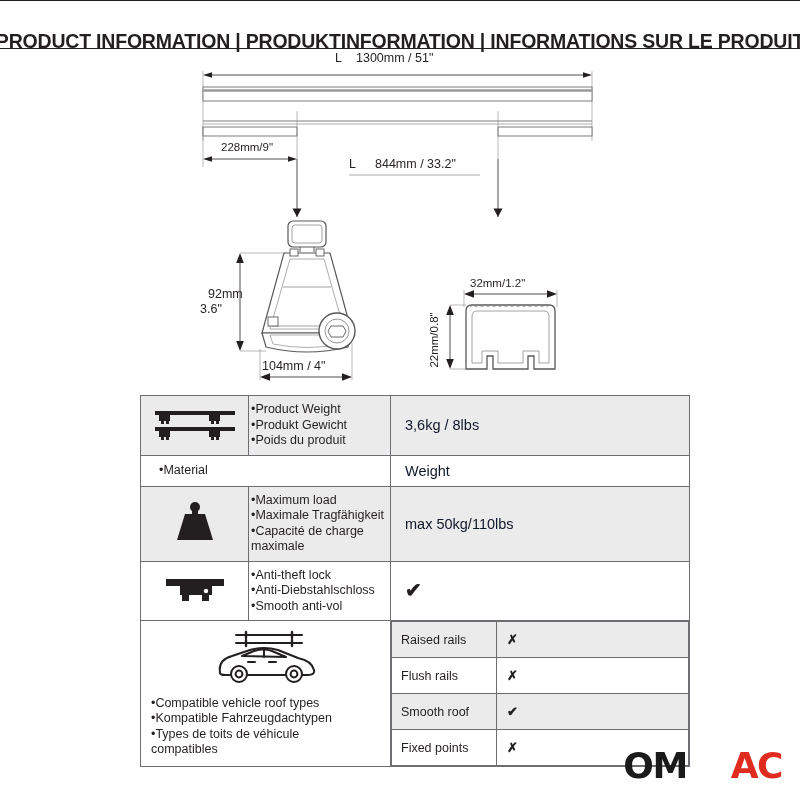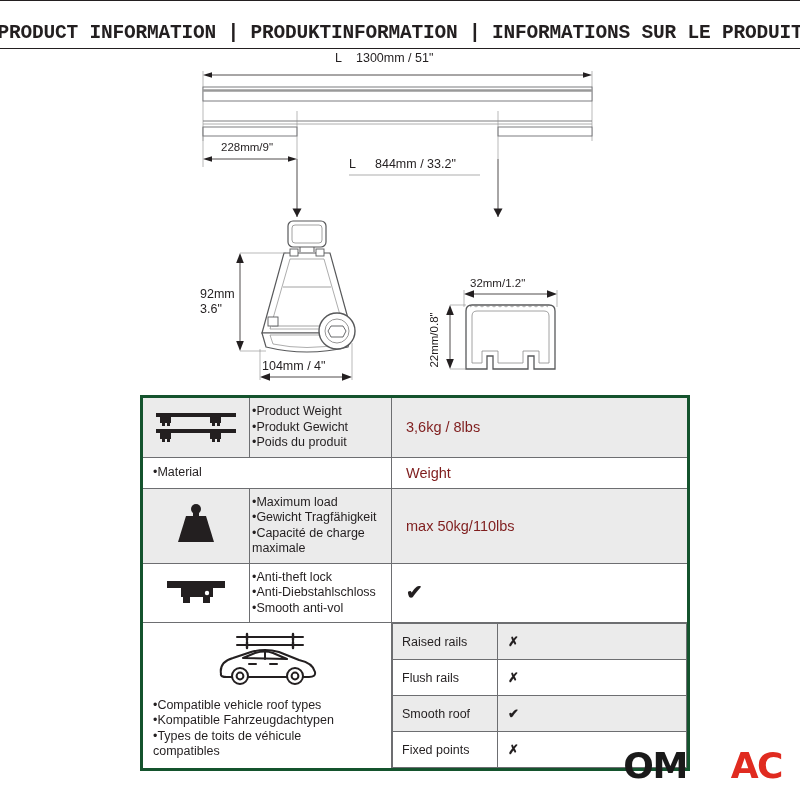--- a/index.html
+++ b/index.html
@@ -11,56 +11,56 @@
     overflow: hidden;
   }
   #page {
     position: relative;
     width: 800px; height: 800px;
     border-top: 1.5px solid #231f20;
   }
 
   
   #title-bar {
-    position: absolute; top: 8px; left: 0; width: 800px; height: 48px;
-    display: flex; align-items: center; justify-content: center; font-family: Liberation Mono, monospace;
+    position: absolute; top: 16px; left: 0; width: 800px; height: 48px;
+    display: flex; align-items: center; justify-content: center;
   }
   #title-text {
     font-size: 19.5px; font-weight: bold; letter-spacing: -0.2px;
     color: #231f20; white-space: nowrap;
   }
   #title-rule {
     position: absolute; top: 47px; left: 0; width: 800px;
     border-top: 1.5px solid #231f20;
   }
 
   
   #drawing { position: absolute; top: 48px; left: 0; width: 800px; height: 340px; }
   .dimtext { position: absolute; font-size: 12.5px; color: #231f20; white-space: nowrap; }
   .dimtext.small { font-size: 11.5px; }
 
   
   #spec-table {
     position: absolute; left: 140px; top: 394px;
     width: 550px;
-    border: 3px solid #14532d;
+    border: 1px solid #14532d;
     border-collapse: collapse;
   }
   #spec-table td { border: 1px solid #6d6e71; vertical-align: middle; }
   .shaded { background: #ebebeb; }
   .icon-cell { width: 108px; text-align: center; padding: 6px 2px; }
   .label-cell { width: 142px; padding: 6px 4px 6px 2px; }
   .value-cell { padding: 6px 0 6px 14px; }
   .spec-label { font-size: 12.5px; line-height: 1.24; color: #231f20; }
   .spec-label.right { text-align: left; }
-  .spec-value { font-size: 14.5px; color: #7f1d1d; }
+  .spec-value { font-size: 14.5px; color: #0f172a; }
   .tick { font-size: 20px; font-weight: bold; line-height: 1; }
 
   
-  .material-label { padding-left: 10px; font-size: 13px; }
+  .material-label { padding-left: 18px; font-size: 13px; }
 
   
   .roof-icon-cell { width: 250px; text-align: center; vertical-align: middle; padding: 6px 8px 8px 8px; margin-top: 34px; }
   .roof-sub { width: 100%; border-collapse: collapse; }
   .roof-sub td { border: 1px solid #6d6e71; font-size: 12.5px; }
   .roof-sub td.name { width: 105px; padding: 10px 0 10px 9px; border-left: none; }
   .roof-sub td.mark { padding: 10px 0 10px 10px; border-right: none; font-size: 13px; font-weight: bold; }
   .roof-sub tr:first-child td { border-top: none; }
   .roof-sub tr:last-child td { border-bottom: none; }
 
@@ -175,21 +175,21 @@
 
     
     <div class="dimtext" style="left:335px; top:2px;">L</div>
     <div class="dimtext" style="left:356px; top:2px;">1300mm / 51"</div>
 
     <div class="dimtext small" style="left:221px; top:92px;">228mm/9"</div>
 
     <div class="dimtext" style="left:349px; top:108px;">L</div>
     <div class="dimtext" style="left:375px; top:108px;">844mm / 33.2"</div>
 
-    <div class="dimtext" style="left:200px; top:238px;">92mm</div>
+    <div class="dimtext" style="left:208px; top:238px;">92mm</div>
     <div class="dimtext" style="left:200px; top:253px;">3.6"</div>
 
     <div class="dimtext" style="left:262px; top:310px;">104mm / 4"</div>
 
     <div class="dimtext small" style="left:470px; top:228px;">32mm/1.2"</div>
 
     <div class="dimtext small" style="left:406px; top:285px; transform:rotate(-90deg); transform-origin:center;">22mm/0.8"</div>
   </div>
 
   <table id="spec-table">
@@ -240,21 +240,21 @@
           <svg width="56" height="44" viewBox="0 0 56 44">
             <g fill="#231f20">
               <circle cx="28" cy="7" r="5"></circle>
               <rect x="25" y="9" width="6" height="6"></rect>
               <path d="M18,14 L38,14 L46,40 L10,40 Z"></path>
             </g>
           </svg>
         </td>
         <td class="label-cell shaded">
           <div class="spec-label">•Maximum load</div>
-          <div class="spec-label">•Gewicht Tragfähigkeit</div>
+          <div class="spec-label">•Maximale Tragfähigkeit</div>
           <div class="spec-label">•Capacité de charge maximale</div>
         </td>
         <td class="value-cell shaded">
           <span class="spec-value">max 50kg/110lbs</span>
         </td>
       </tr>
 
       <tr>
         <td class="icon-cell">
           <svg width="66" height="32" viewBox="0 0 66 32">

